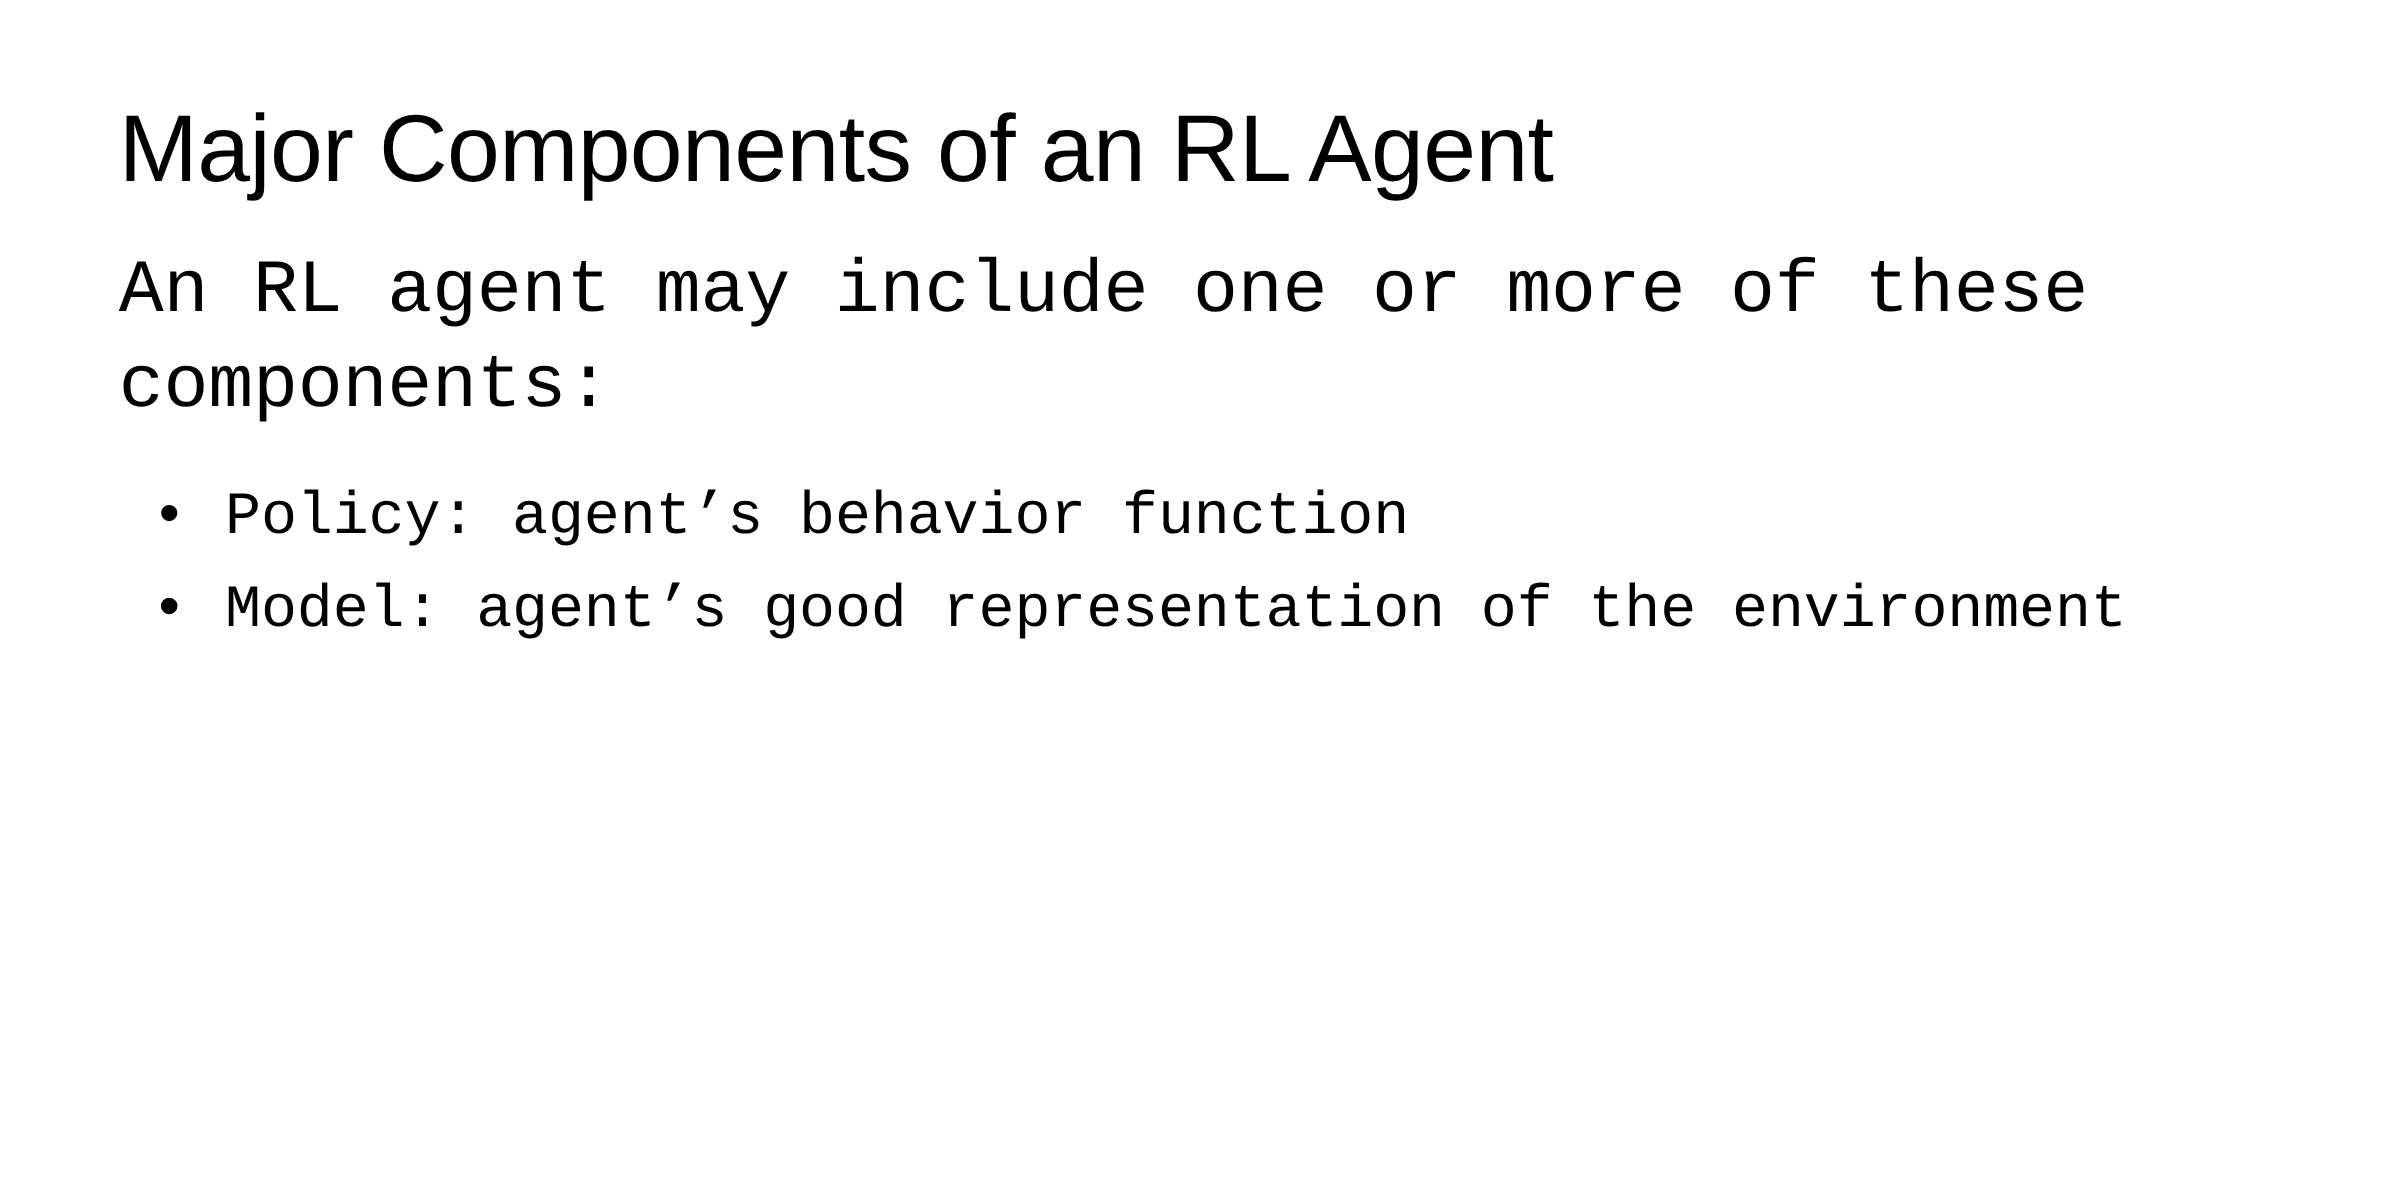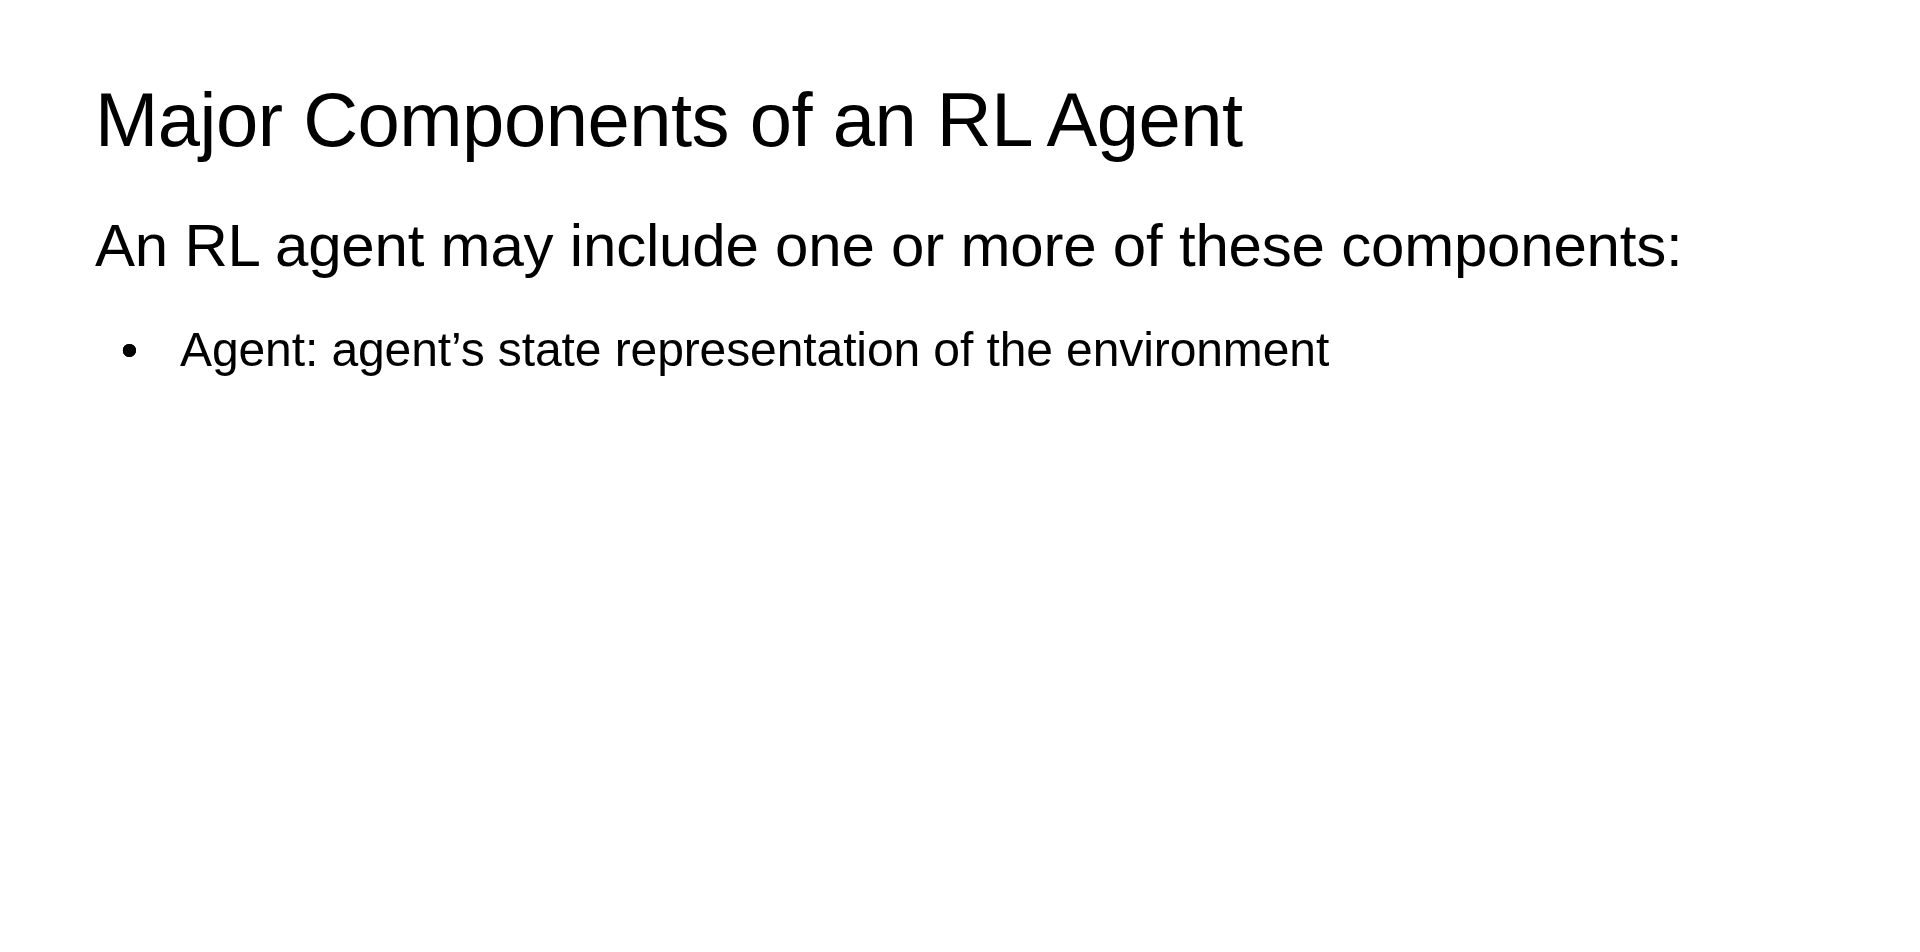--- a/index.html
+++ b/index.html
@@ -35,22 +35,23 @@
     font-weight: 300;
     letter-spacing: -0.5px;
     color: #000000;
     white-space: nowrap;
   }
 
   
   .body-block {
     position: absolute;
     left: 95px;
-    top: 208px;
+    top: 196px;
     width: 1620px;
+    font-family: Liberation Mono, monospace;
   }
 
   .lead-paragraph {
     font-size: 60px;
     line-height: 1.27;
     font-weight: 400;
     letter-spacing: -0.2px;
     color: #000000;
     margin: 0 0 42px 0;
     max-width: 1590px;
@@ -101,26 +102,27 @@
   <h1 class="slide-title">Major Components of an RL Agent</h1>
 
   <div class="body-block">
 
     <p class="lead-paragraph">An RL agent may include one or more of these components:</p>
 
     <ul class="bullet-list">
 
       <li class="bullet-item">
         <span class="bullet-marker">•</span>
+        <span class="bullet-text">Policy: agent’s behavior function</span>
       </li>
 
       <li class="bullet-item">
         <span class="bullet-marker">•</span>
       </li>
 
       <li class="bullet-item">
         <span class="bullet-marker">•</span>
-        <span class="bullet-text">Agent: agent’s state representation of the environment</span>
+        <span class="bullet-text">Model: agent’s good representation of the environment</span>
       </li>
 
     </ul>
   </div>
 </div>
 
 </body></html>

